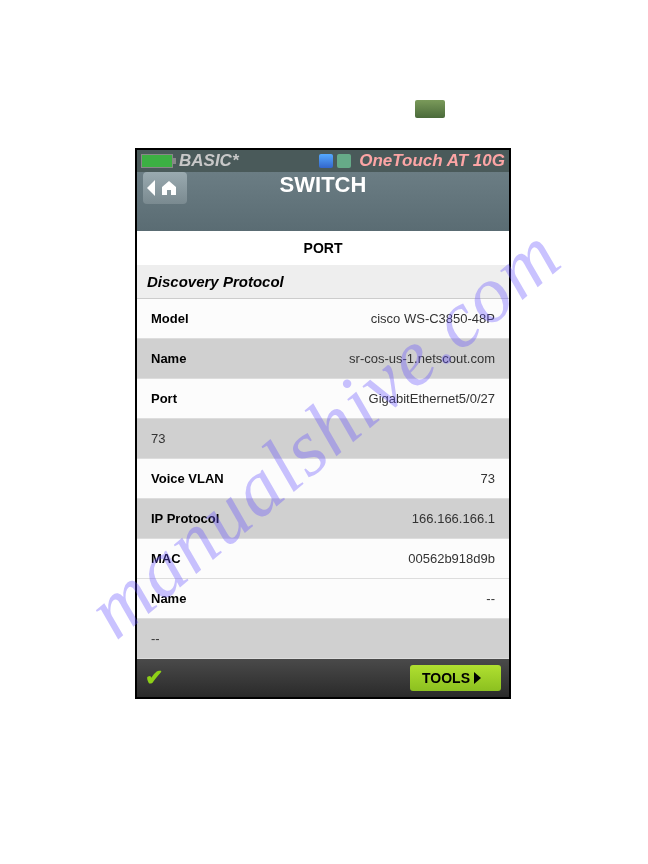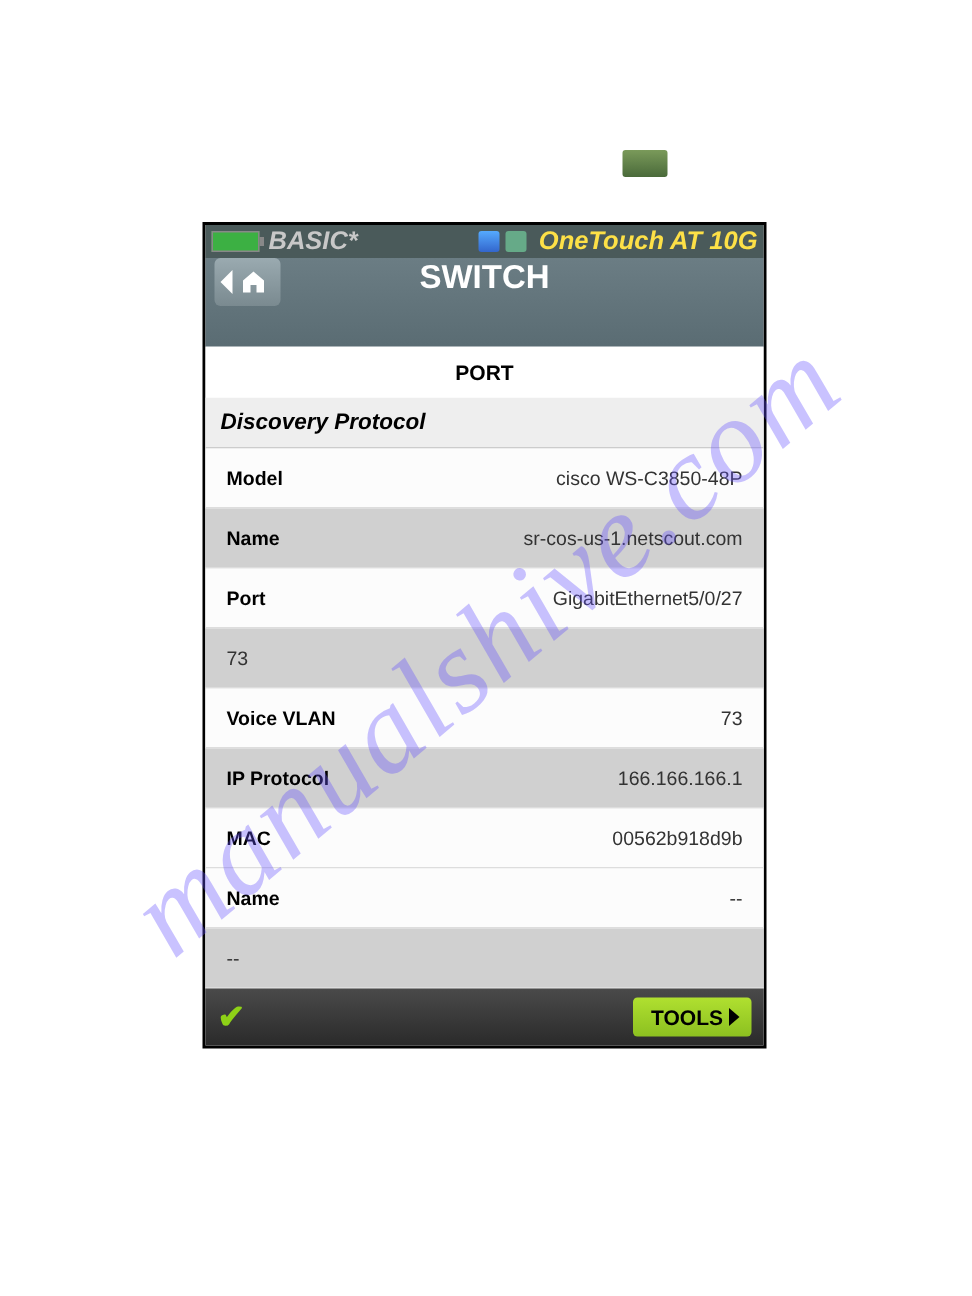--- a/index.html
+++ b/index.html
@@ -61,21 +61,21 @@
       right: -4px;
       top: 3px;
       width: 3px;
       height: 6px;
       background: #888;
     }
     .status-label { color: #c8c8c8; flex: 1; }
     .status-icons { display: flex; gap: 4px; margin-right: 8px; }
     .mini-icon { width: 14px; height: 14px; background: #6a8; border-radius: 2px; }
     .mini-icon.blue { background: linear-gradient(to bottom, #5af, #36c); }
-    .status-device { color: #fde047; }
+    .status-device { color: #fca5a5; }
     .title-bar {
       background: linear-gradient(to bottom, #6b7d84, #5a6c73);
       height: 59px;
       display: flex;
       align-items: flex-start;
       position: relative;
     }
     .home-btn {
       width: 44px;
       height: 32px;
@@ -151,21 +151,21 @@
     .check-icon {
       color: #8ed117;
       font-size: 22px;
       font-weight: bold;
     }
     .tools-btn {
       background: linear-gradient(to bottom, #b0e030, #8cc020);
       color: #000;
       font-weight: bold;
       font-size: 14px;
-      padding: 5px 8px 5px 12px;
+      padding: 5px 20px 5px 12px;
       border-radius: 3px;
       position: relative;
       display: flex;
       align-items: center;
     }
     .tools-btn::after {
       content: '';
       margin-left: 4px;
       border-top: 6px solid transparent;
       border-bottom: 6px solid transparent;

